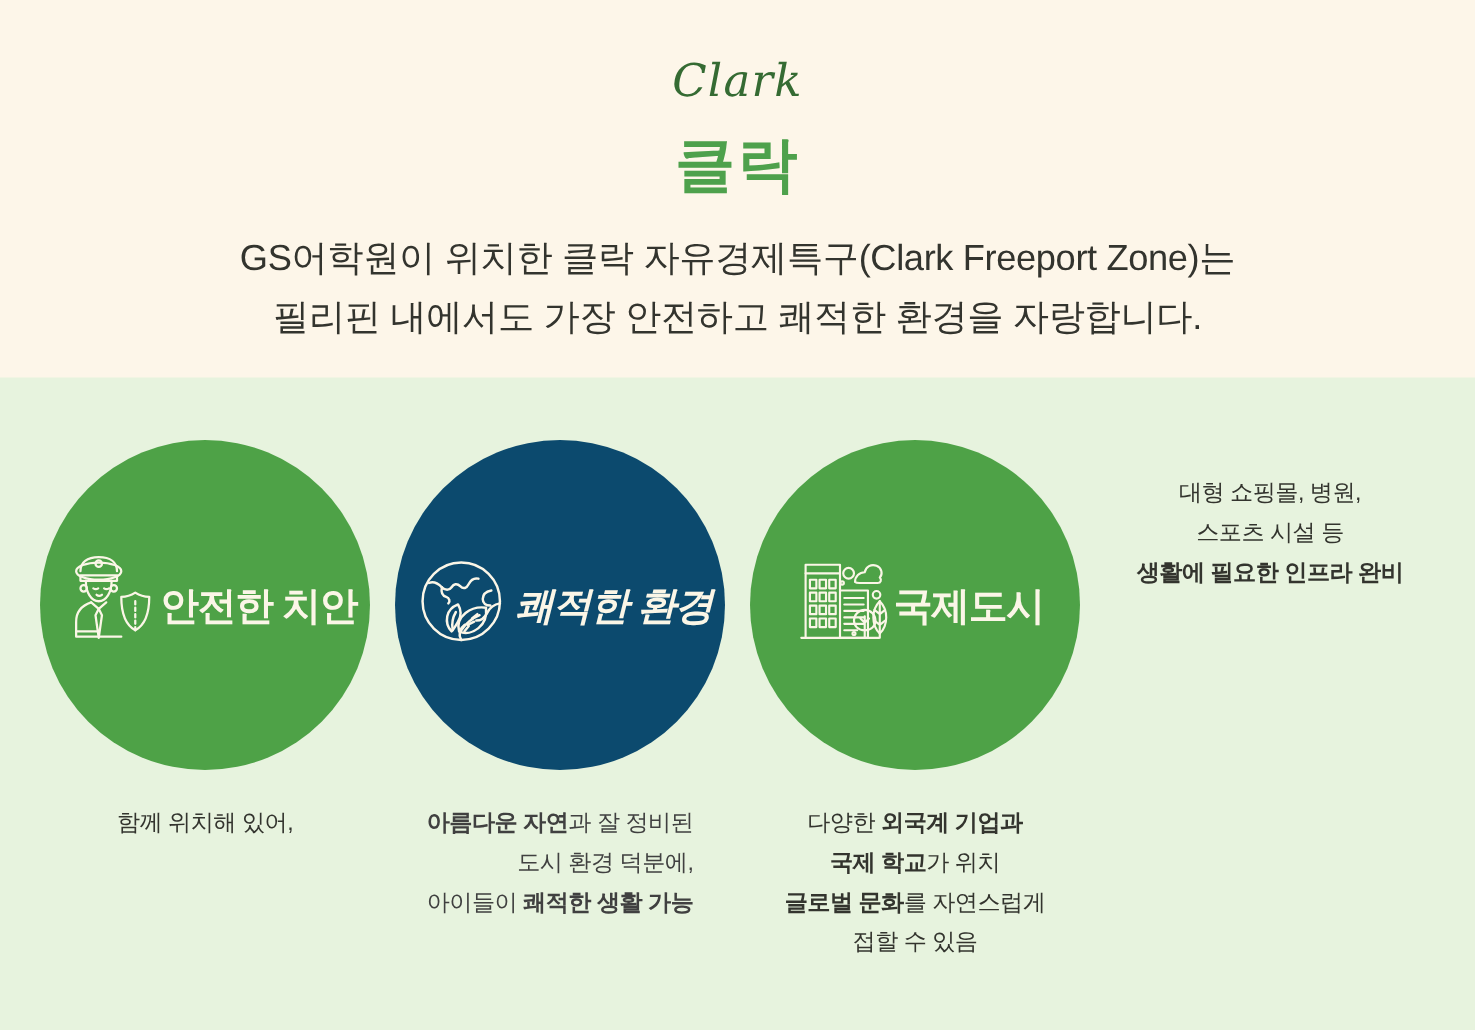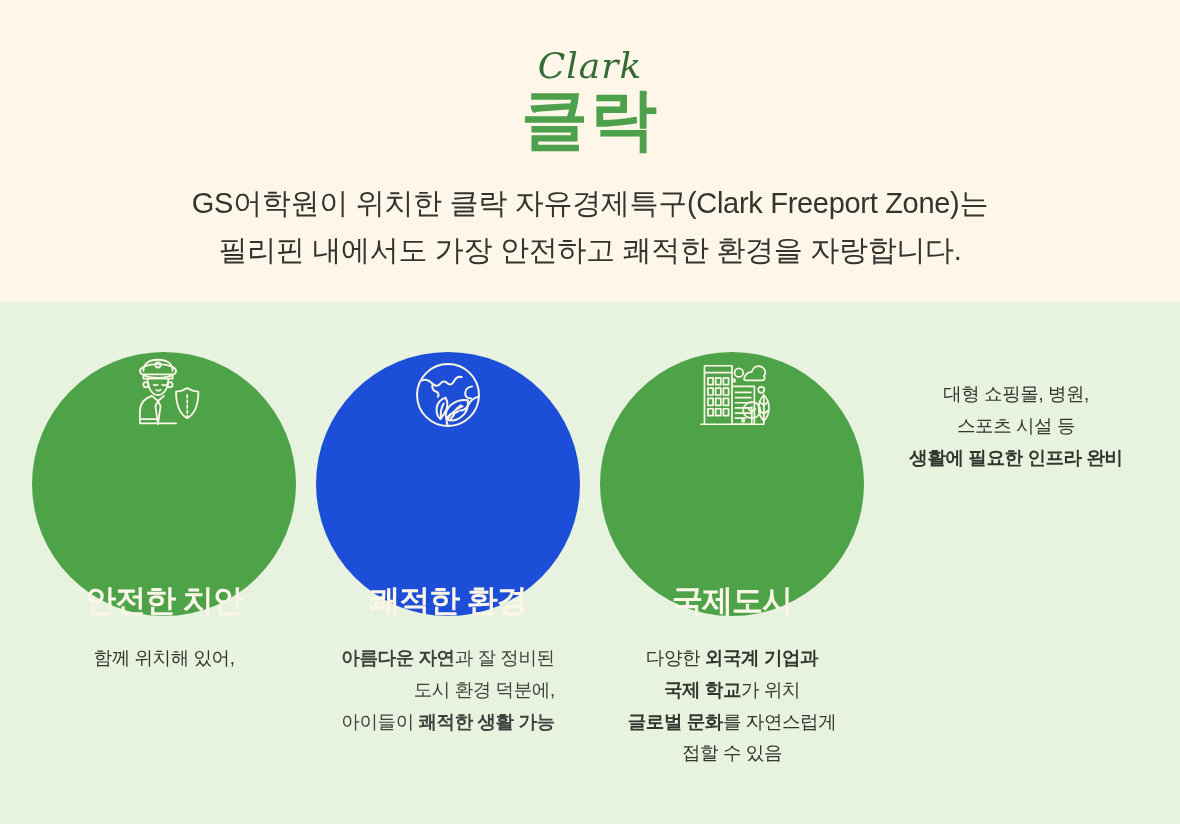--- a/index.html
+++ b/index.html
@@ -21,23 +21,23 @@
     margin-top:48px;
     font-family:"DejaVu Serif", serif;
     font-style:italic;
     font-size:36px;
     font-weight:400;
     color:#356b33;
     letter-spacing:1px;
     line-height:1;
   }
   .hero-title {
-    margin-top:0;
+    margin-top:24px;
     font-family:"Liberation Sans", sans-serif;
-    font-size:67px;
+    font-size:48px;
     font-weight:700;
     color:#4ea14c;
     letter-spacing:2px;
     line-height:1.05;
   }
   .hero-desc {
     margin-top:26px;
     text-align:center;
     font-size:29px;
     font-weight:400;
@@ -60,22 +60,22 @@
     padding-top:50px;
   }
   .card {
     width:268px;
     display:flex; flex-direction:column; align-items:center;
   }
   .circle {
     width:264px; height:264px;
     border-radius:50%;
     background:#4ea247;
-    display:flex; flex-direction:column;
-    align-items:center; justify-content:space-between;
+    display:flex; flex-direction:row;
+    align-items:center; justify-content:center;
   }
   .circle-icon {
     width:86px; height:86px;
     display:flex; align-items:center; justify-content:center;
     margin-bottom:6px;
   }
   .circle-icon svg { width:100%; height:100%; display:block; }
   .circle-title {
     font-size:31px;
     font-weight:700;
@@ -133,21 +133,21 @@
           </svg>
         </div>
         <div class="circle-title" style="color: rgb(251, 246, 231);">안전한 치안</div>
       </div>
       <div class="card-caption" style="color: rgb(51, 52, 46);">
           <span class="ln"><span>함께 위치해 있어,</span></span>
         </div>
     </div>
 
     <div class="card">
-      <div class="circle" style="background: #1d4ed8;">
+      <div class="circle" style="background: #0c4a6e; font-style: italic;">
         <div class="circle-icon">
           <svg viewBox="0 0 100 100" fill="none" stroke="#fbf6e7" stroke-width="2.3" stroke-linecap="round" stroke-linejoin="round">
             <circle cx="50" cy="50" r="36"></circle>
             <path d="M20 33c5-2 9 1 12 4s7 3 9 0 5-4 8-1 6 2 8-2 5-6 9-5"></path>
             <path d="M32 37c-1 5 1 8 4 9s4 4 2 6"></path>
             <path d="M78 40c-5 1-8 4-8 8s3 6 7 6"></path>
             <path d="M86 52c-6 1-10 5-12 9s-5 7-10 7"></path>
             <path d="M50 86c-3-6-1-11 3-14"></path>
             <path d="M48 78c-2-7 1-13 6-17s12-6 19-5c1 8-2 15-7 19s-12 6-18 3z"></path>
             <path d="M50 77c4-6 10-11 17-14"></path>

